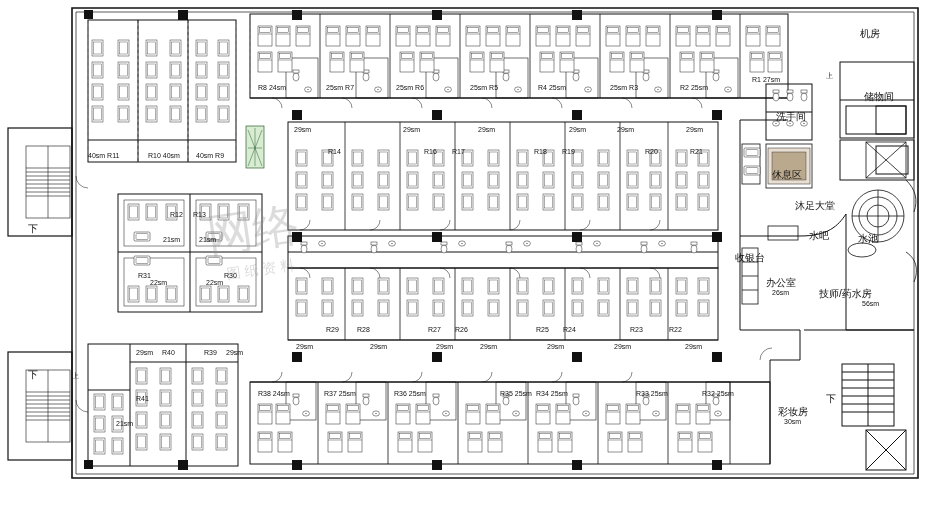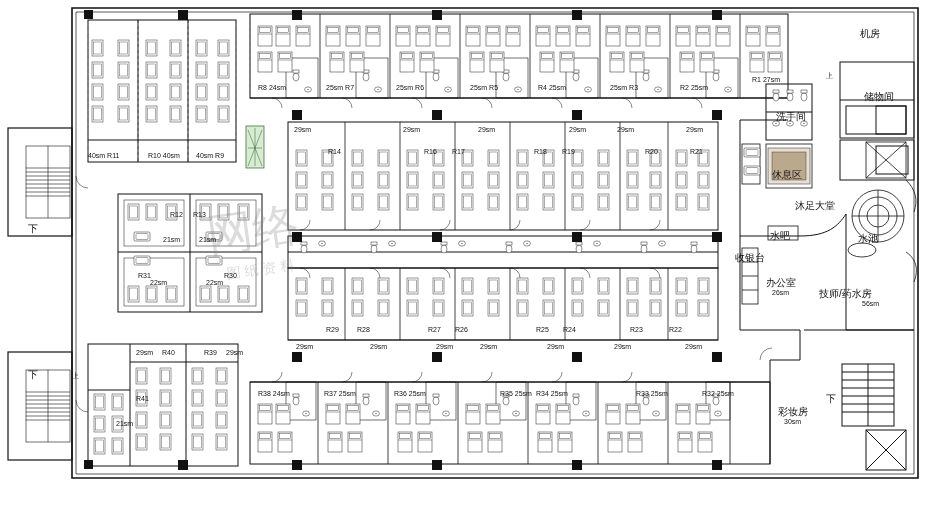--- a/index.html
+++ b/index.html
@@ -734,21 +734,21 @@
   <div class="lbl" style="left:206px;top:279px">22sm</div>
   <div class="lbl" style="left:136px;top:349px">29sm</div>
   <div class="lbl" style="left:226px;top:349px">29sm</div>
   <div class="lbl" style="left:116px;top:420px">21sm</div>
 
   <div class="lbl mid" style="left:860px;top:29px">机房</div>
   <div class="lbl mid" style="left:864px;top:92px">储物间</div>
   <div class="lbl mid" style="left:776px;top:112px">洗手间</div>
   <div class="lbl mid" style="left:772px;top:170px">休息区</div>
   <div class="lbl big" style="left:795px;top:201px">沐足大堂</div>
-  <div class="lbl mid" style="left:770px;top:231px">水吧</div>
+  <div class="lbl mid" style="left:809px;top:231px">水吧</div>
   <div class="lbl mid" style="left:858px;top:234px">水池</div>
   <div class="lbl mid" style="left:735px;top:253px">收银台</div>
   <div class="lbl mid" style="left:766px;top:278px">办公室</div>
   <div class="lbl" style="left:772px;top:289px">26sm</div>
   <div class="lbl mid" style="left:819px;top:289px">技师/药水房</div>
   <div class="lbl" style="left:862px;top:300px">56sm</div>
   <div class="lbl mid" style="left:778px;top:407px">彩妆房</div>
   <div class="lbl" style="left:784px;top:418px">30sm</div>
   <div class="lbl mid" style="left:28px;top:224px">下</div>
   <div class="lbl mid" style="left:28px;top:370px">下</div>

